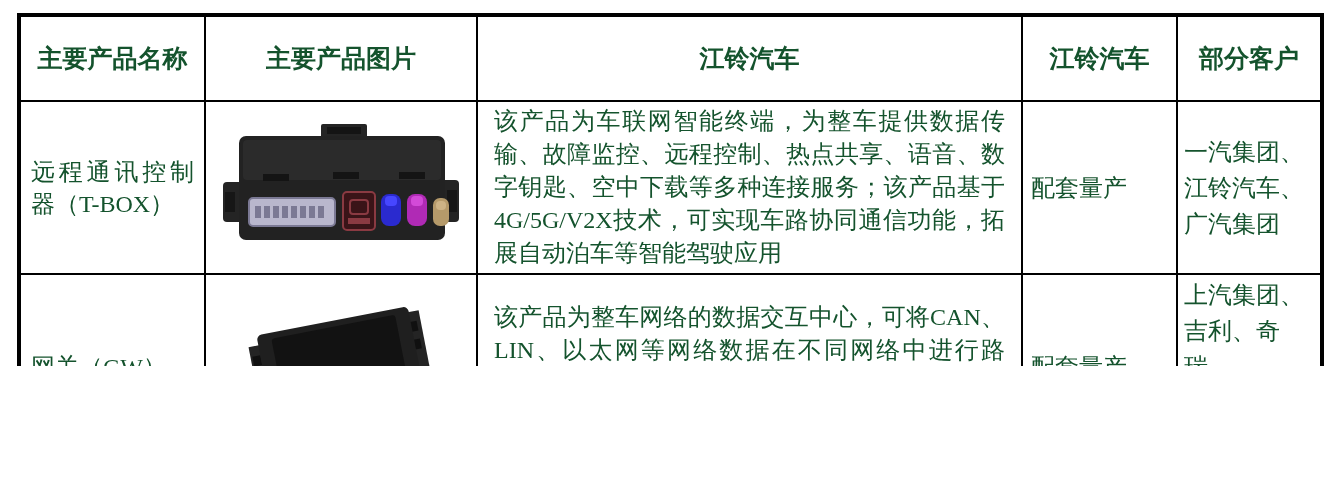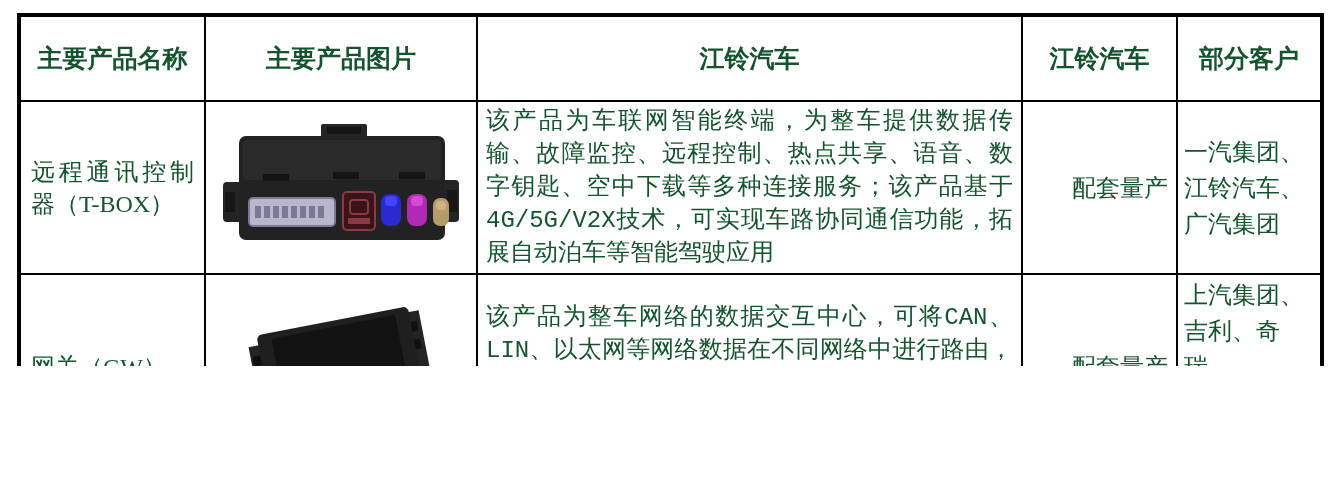--- a/index.html
+++ b/index.html
@@ -37,24 +37,23 @@
   td.name-cell{
     text-align:justify;
     text-align-last:left;
     padding:2px 10px;
     line-height:32px;
   }
   td.func-cell{
     text-align:justify;
     text-align-last:left;
     line-height:33px;
-    padding:2px 8px;
-    font-family:Liberation Mono, monospace;
+    padding:2px 16px;
   }
-  td.stage-cell{text-align:right;}
+  td.stage-cell{text-align:left;}
   td.customers-cell{
     white-space:pre-line;
     line-height:36px;
     text-align:left;
     padding:2px 6px;
   }
   td.image-cell{text-align:center;padding:0;}
   .note{
     position:absolute;left:22px;top:437px;
     font-size:29px;

